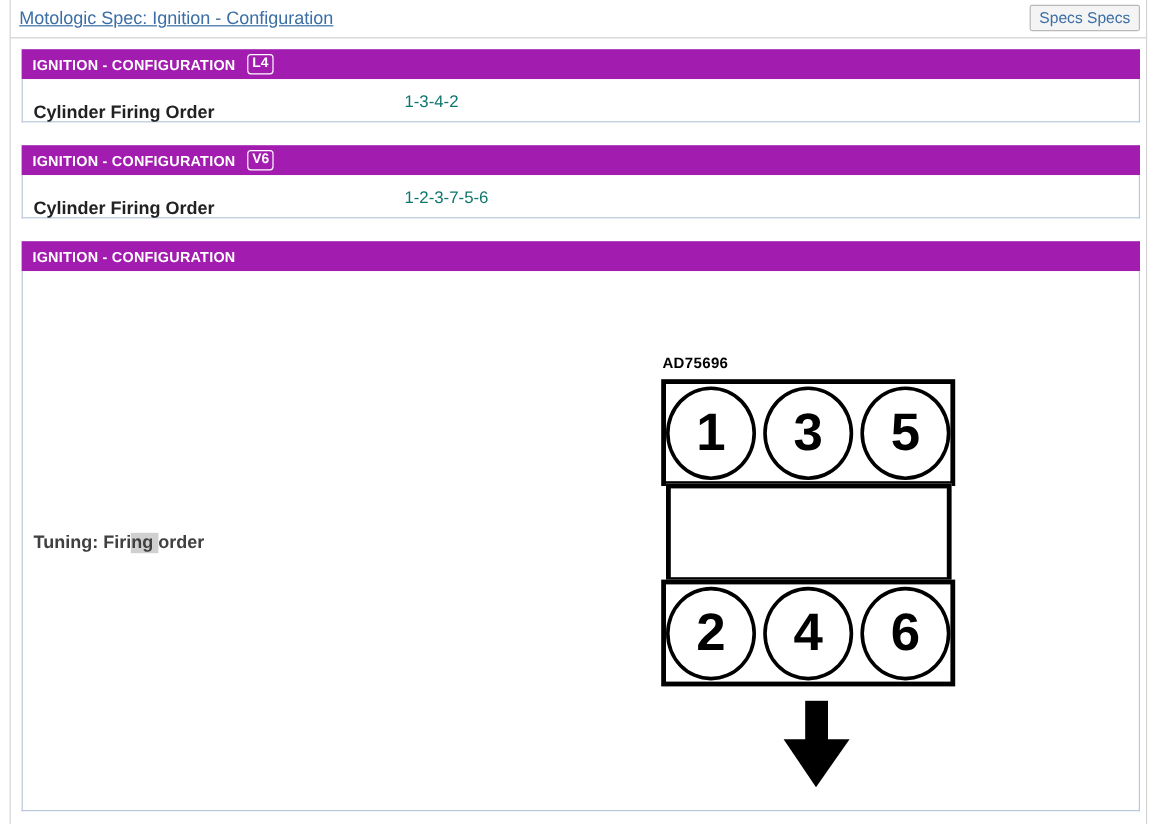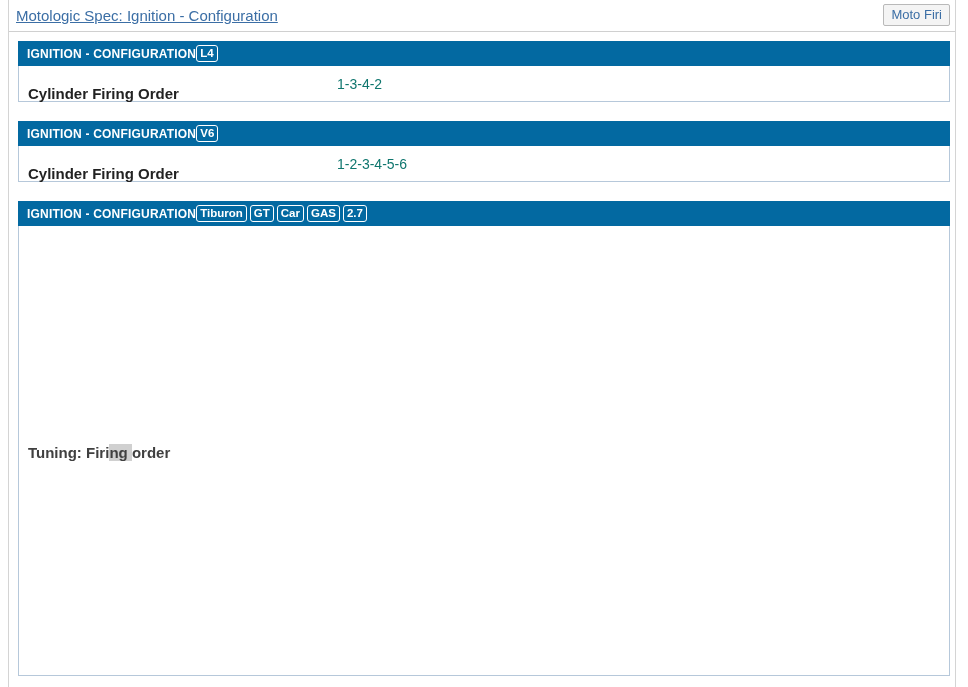--- a/index.html
+++ b/index.html
@@ -70,39 +70,39 @@
   }
 
   
   .panel {
     position: absolute;
     left: 18px;
     width: 932px;
     box-sizing: border-box;
   }
   .panel-head {
-    background: #0369a1;
+    background: #a21caf;
     height: 25px;
     display: flex;
     align-items: center;
     padding: 0 8px 0 9px;
     box-sizing: border-box;
   }
   .panel-head-title {
     color: #ffffff;
     font-size: 12px;
     font-weight: bold;
     letter-spacing: 0.2px;
     white-space: nowrap;
   }
   .badges {
     display: flex;
     align-items: center;
     gap: 3px;
-    margin-left: 0;
+    margin-left: 10px;
   }
   .badge {
     color: #ffffff;
     font-size: 11.5px;
     font-weight: bold;
     border: 1px solid #ffffff;
     border-radius: 3px;
     padding: 0px 3px 1px 3px;
     line-height: 14px;
     white-space: nowrap;
@@ -229,21 +229,21 @@
 </head>
 <body>
 
 <div id="page">
 
   <div class="page-edge left"></div>
   <div class="page-edge right"></div>
 
   <div class="titlebar">
     <a class="title-link">Motologic Spec: Ignition - Configuration</a>
-    <div class="moto-specs-btn">Moto Firi</div>
+    <div class="moto-specs-btn">Specs Specs</div>
     <div class="title-rule"></div>
   </div>
 
   <div class="panel" style="top:41px;">
     <div class="panel-head">
       <span class="panel-head-title">IGNITION - CONFIGURATION</span>
       <span class="badges">
         <span class="badge">L4</span>
       </span>
     </div>
@@ -258,37 +258,54 @@
   <div class="panel" style="top:121px;">
     <div class="panel-head">
       <span class="panel-head-title">IGNITION - CONFIGURATION</span>
       <span class="badges">
         <span class="badge">V6</span>
       </span>
     </div>
     <div class="panel-body">
       <div class="spec-row">
         <span class="spec-label">Cylinder Firing Order</span>
-        <span class="spec-value">1-2-3-4-5-6</span>
+        <span class="spec-value">1-2-3-7-5-6</span>
       </div>
     </div>
   </div>
 
   <div class="panel" style="top:201px;">
     <div class="panel-head">
       <span class="panel-head-title">IGNITION - CONFIGURATION</span>
-      <span class="badges">
-        <span class="badge">Tiburon</span>
-        <span class="badge">GT</span>
-        <span class="badge">Car</span>
-        <span class="badge">GAS</span>
-        <span class="badge">2.7</span>
-      </span>
     </div>
 
     <div class="panel-body tuning-body">
 
       <div class="tuning-label"><span>Tuning: Firi</span><span class="hl">ng </span><span>order</span></div>
 
+      <div class="diagram">
+
+        <div class="diagram-code">AD75696</div>
+
+        <div class="bank bank-top">
+          <div class="cyl">1</div>
+          <div class="cyl">3</div>
+          <div class="cyl">5</div>
+        </div>
+
+        <div class="bank bank-middle"></div>
+
+        <div class="bank bank-bottom">
+          <div class="cyl">2</div>
+          <div class="cyl">4</div>
+          <div class="cyl">6</div>
+        </div>
+
+        <div class="arrow">
+          <div class="arrow-shaft"></div>
+          <div class="arrow-head"></div>
+        </div>
+
+      </div>
     </div>
   </div>
 
 </div>
 
 </body></html>

